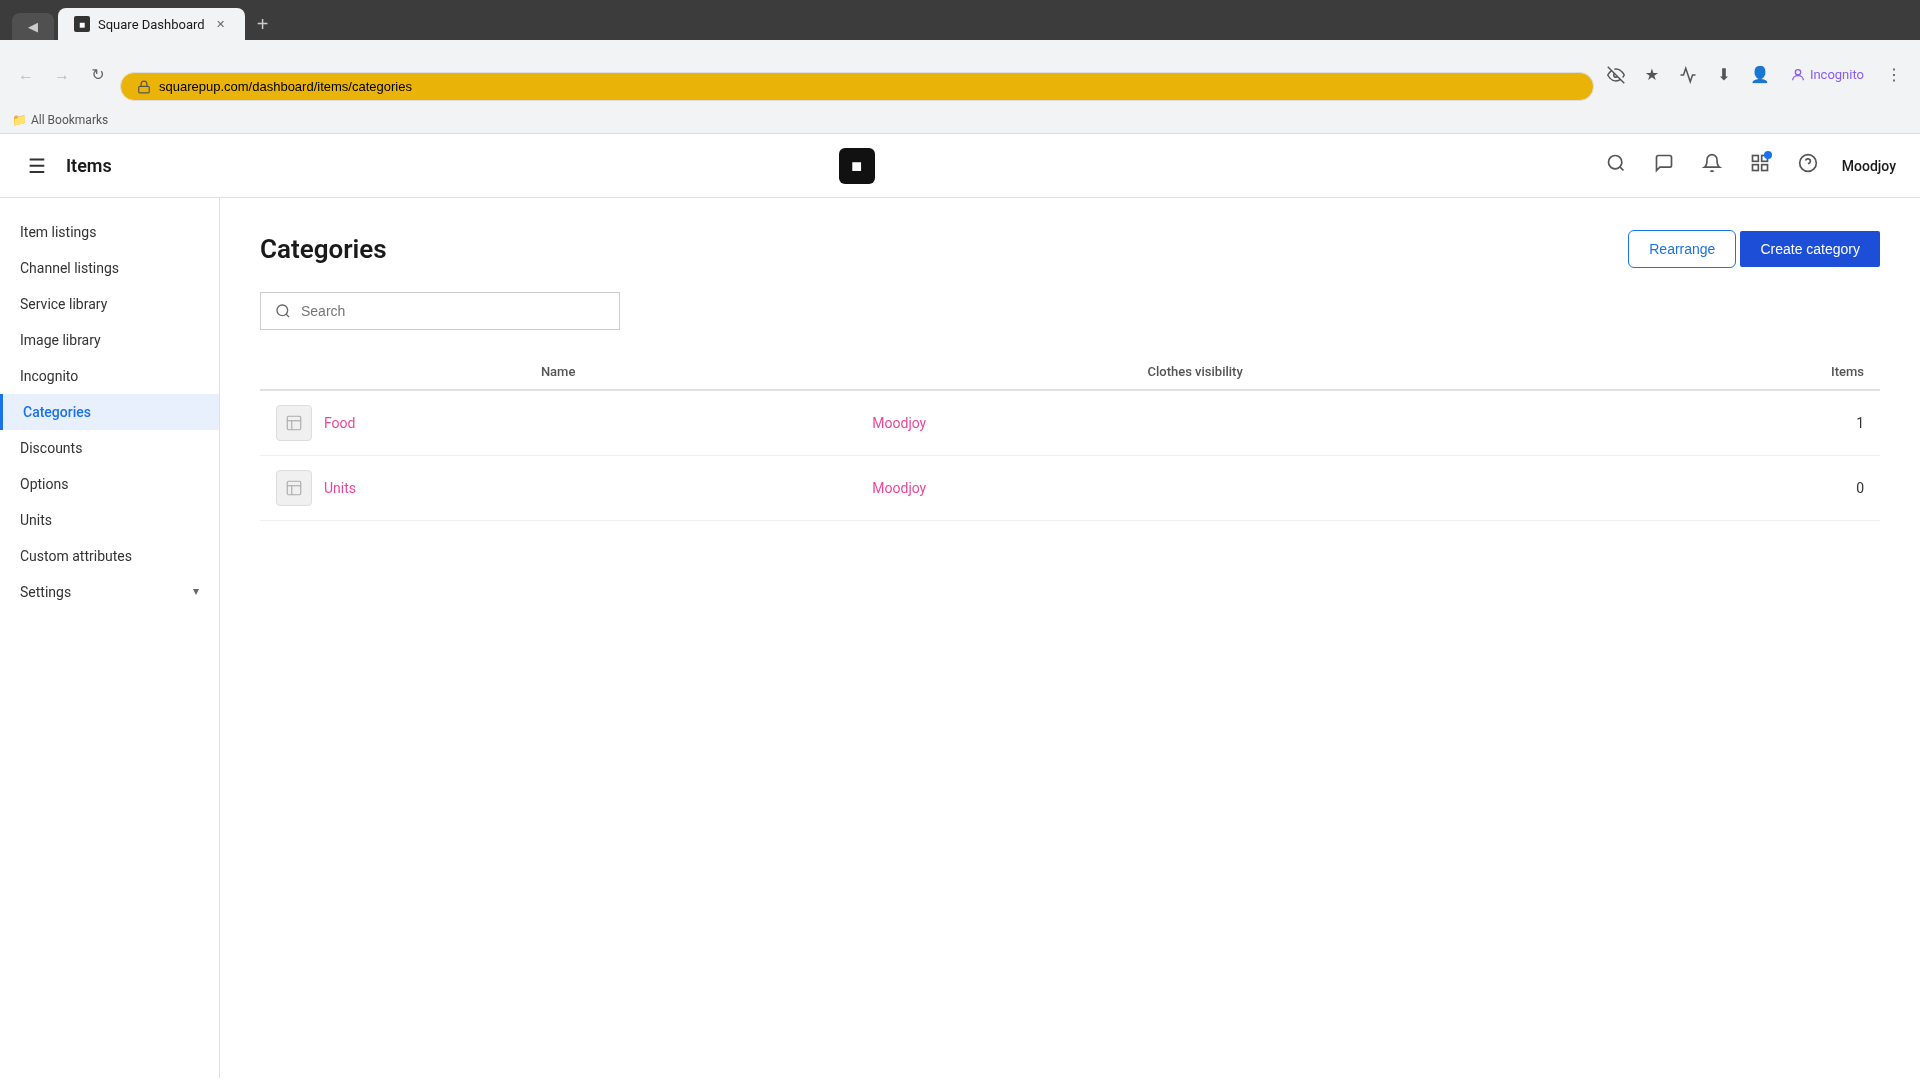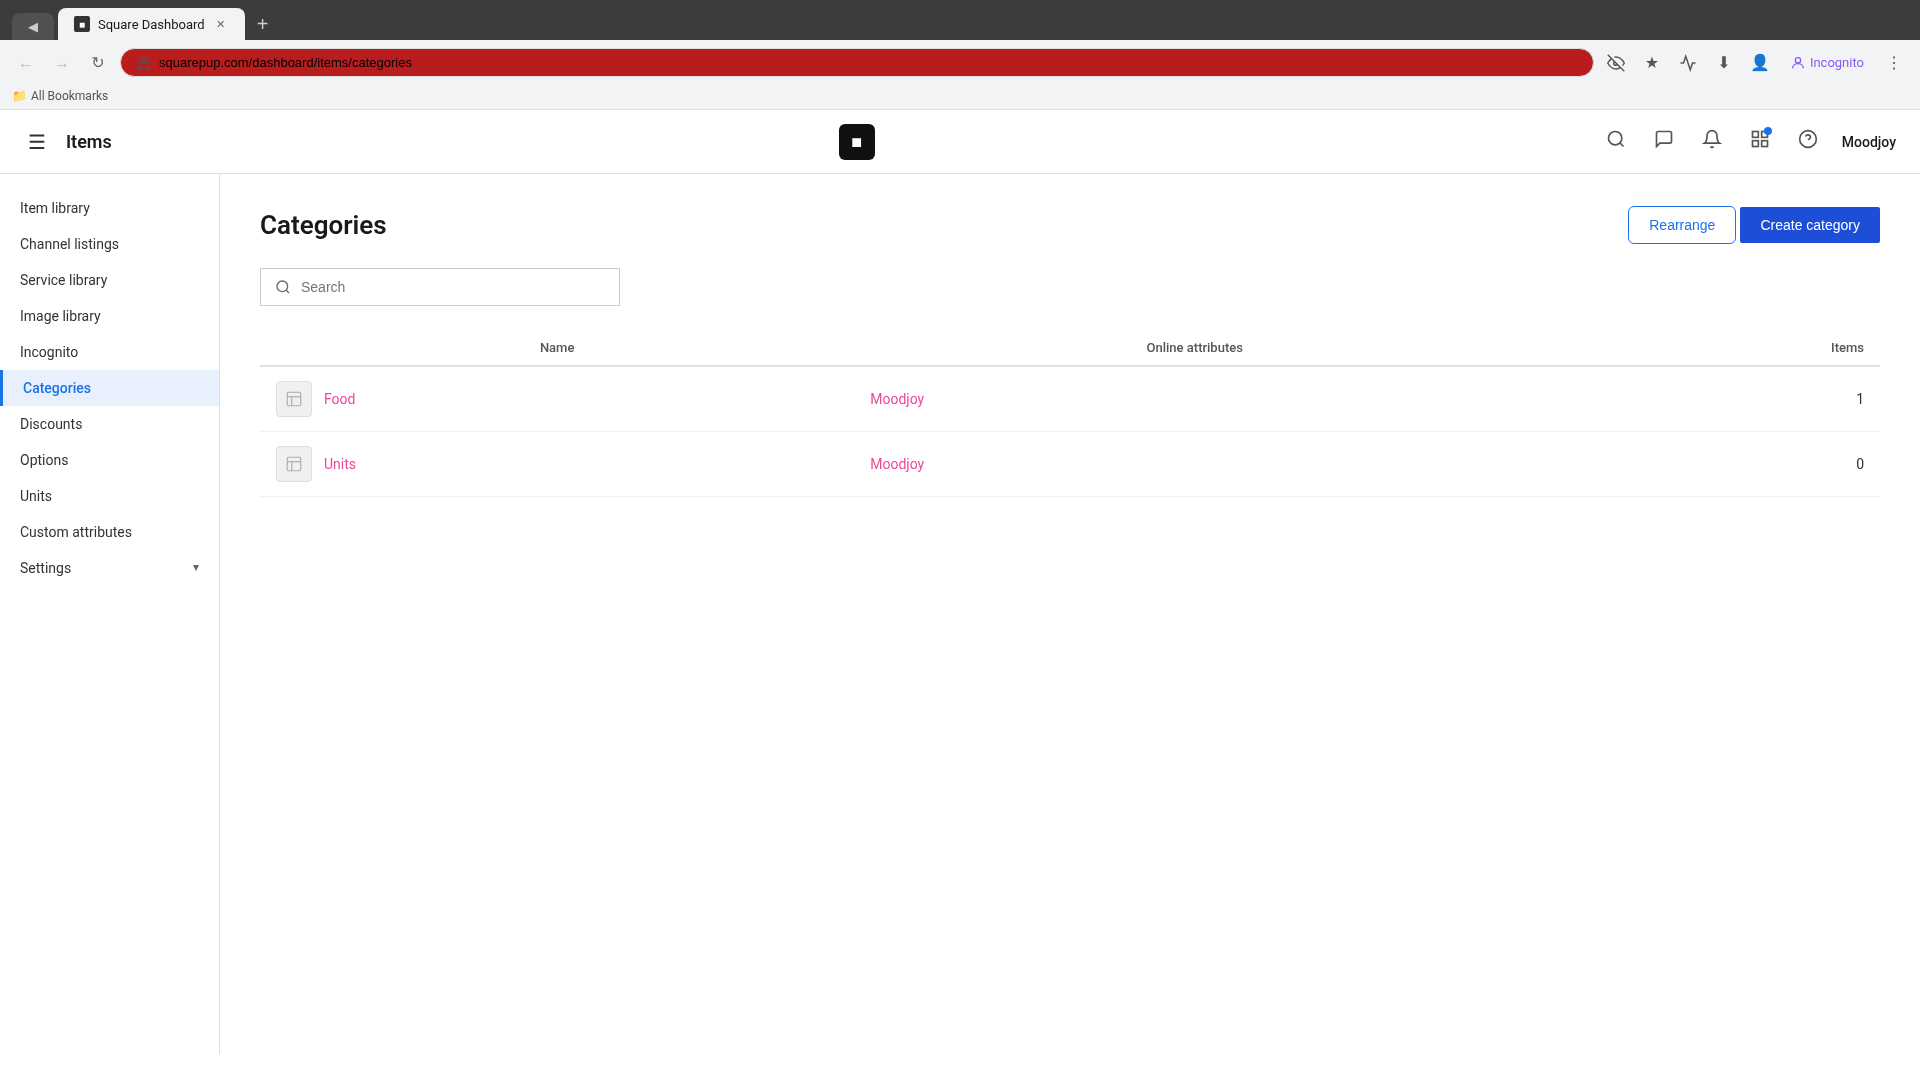--- a/index.html
+++ b/index.html
@@ -75,29 +75,30 @@
       cursor: pointer;
       color: #666;
       padding: 4px;
       border-radius: 50%;
       width: 28px; height: 28px;
       display: flex; align-items: center; justify-content: center;
     }
     .nav-btn.disabled { color: #bbb; cursor: default; }
     .address-bar {
       flex: 1;
-      background: #b91c1c;
+      background: #eab308;
       border: 1px solid #ddd;
       border-radius: 20px;
       padding: 6px 16px;
       font-size: 13px;
       color: #1a1a1a;
       display: flex;
       align-items: center;
       gap: 8px;
+      margin-top: 24px;
     }
     .address-bar input {
       border: none;
       outline: none;
       flex: 1;
       font-size: 13px;
       background: transparent;
     }
     .toolbar-icons {
       display: flex;
@@ -449,21 +450,21 @@
       </svg>
     </button>
     <span class="user-name">Moodjoy</span>
   </div>
 </div>
 
 <div class="app-layout">
 
   <nav class="sidebar">
     <div class="sidebar-item">
-      <span>Item library</span>
+      <span>Item listings</span>
     </div>
     <div class="sidebar-item">
       <span>Channel listings</span>
     </div>
     <div class="sidebar-item">
       <span>Service library</span>
     </div>
     <div class="sidebar-item">
       <span>Image library</span>
     </div>
@@ -507,21 +508,21 @@
           <line x1="21" y1="21" x2="16.65" y2="16.65"></line>
         </svg>
         <input type="text" class="search-input" placeholder="Search" style="">
       </div>
     </div>
 
     <table class="categories-table">
       <thead>
         <tr>
           <th>Name</th>
-          <th>Online attributes</th>
+          <th>Clothes visibility</th>
           <th class="items-col">Items</th>
         </tr>
       </thead>
       <tbody id="categories-tbody">
       <tr class="category-row">
     <td>
       <div class="category-name-cell">
         <span class="category-icon">
           <svg width="18" height="18" viewBox="0 0 24 24" fill="none" stroke="#aaa" stroke-width="1.5">
             <rect x="3" y="3" width="18" height="18" rx="2" ry="2"></rect>

